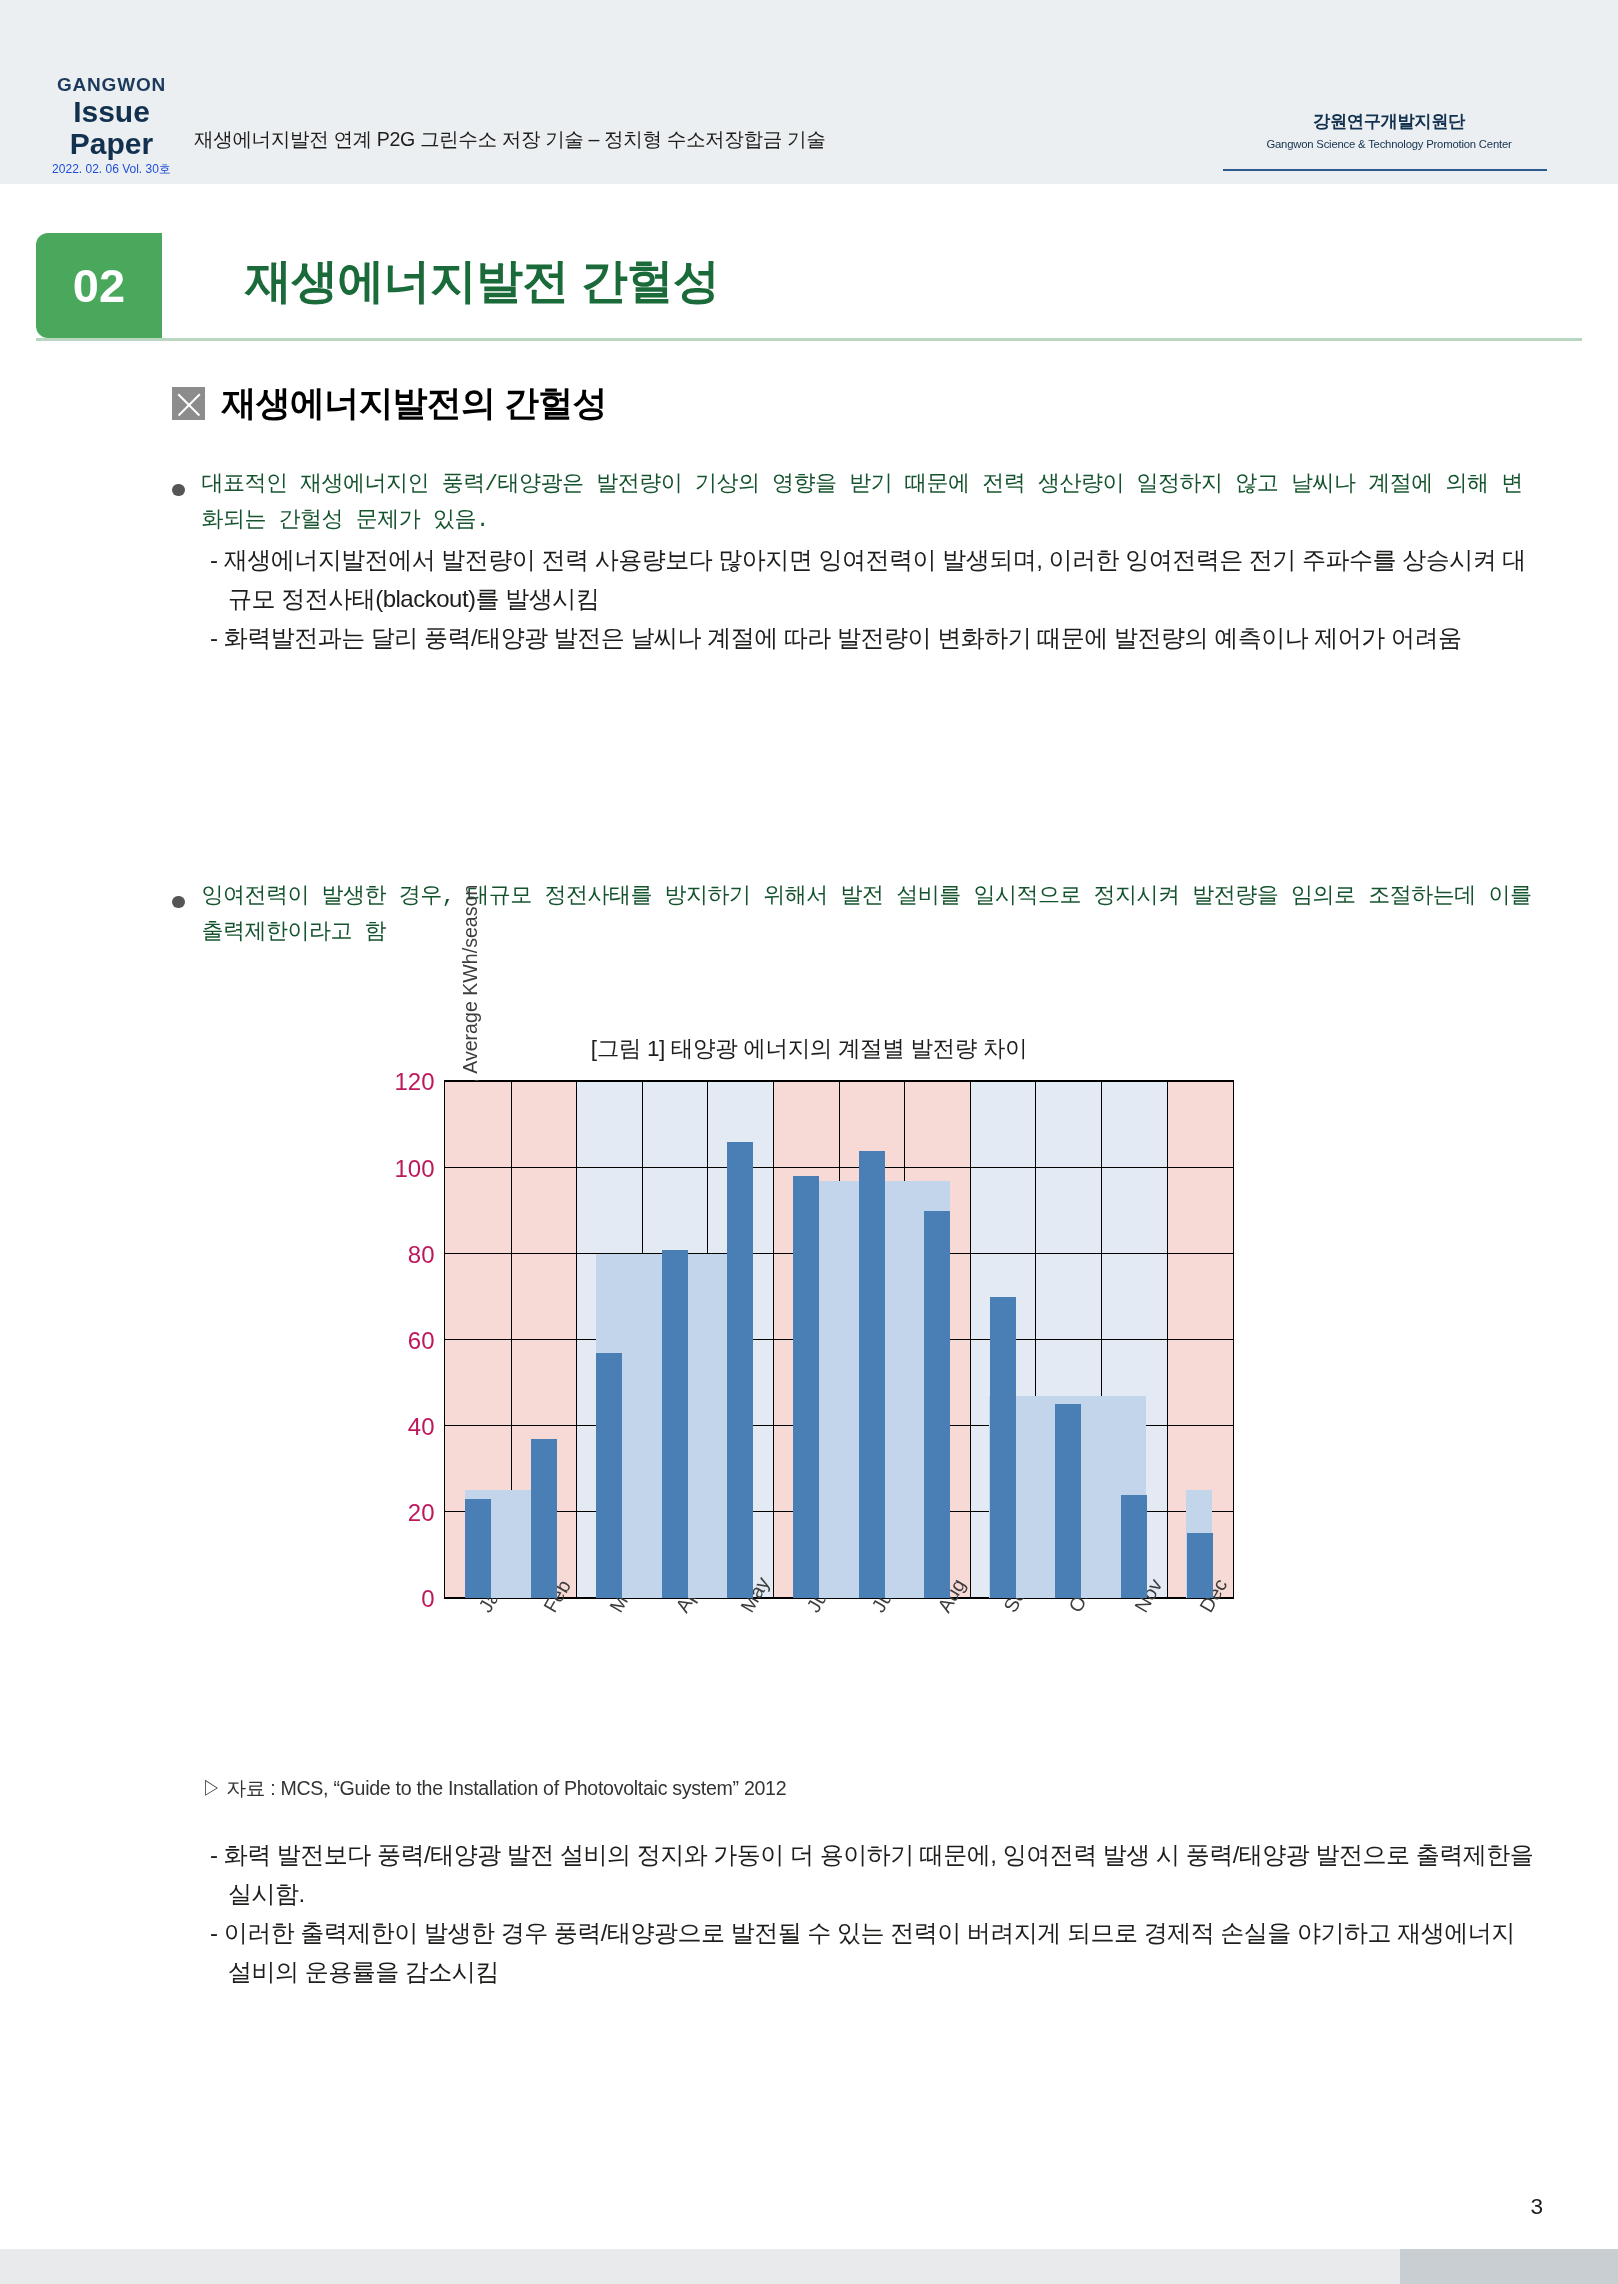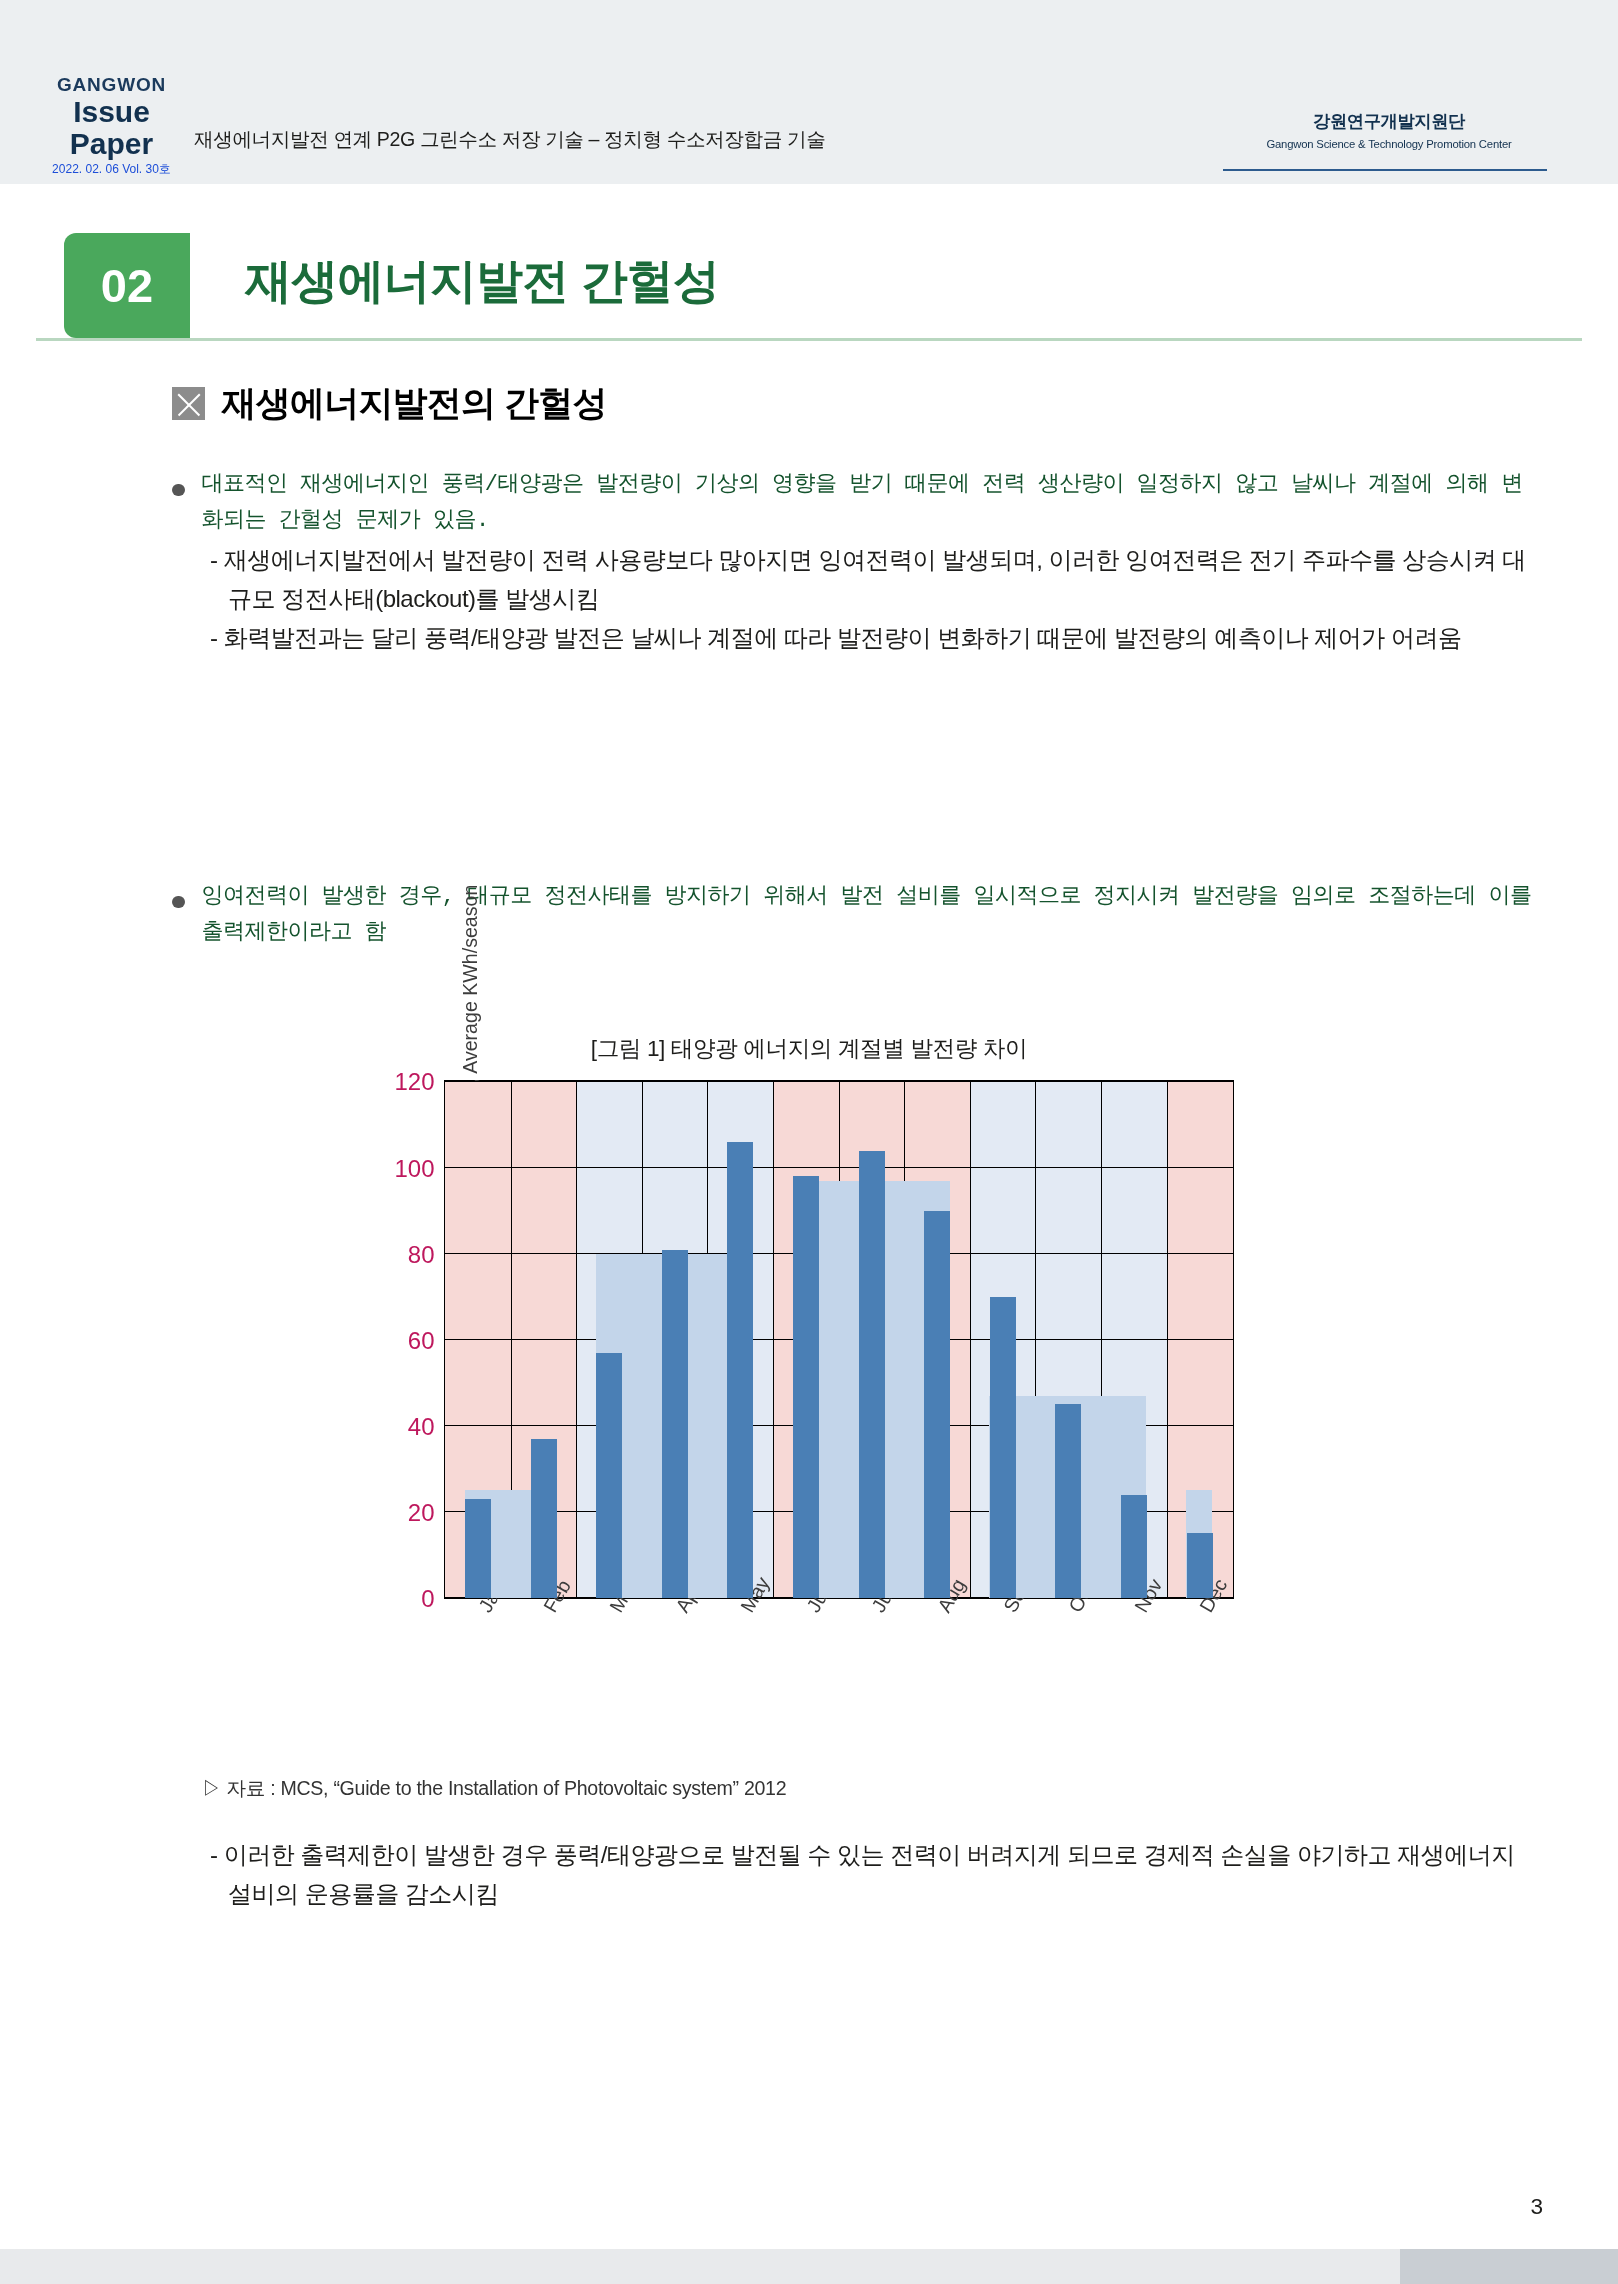--- a/index.html
+++ b/index.html
@@ -102,21 +102,20 @@
     width: 126px;
     height: 105px;
     background: #4aa85c;
     border-radius: 12px 0 0 12px;
     color: #ffffff;
     font-size: 47px;
     font-weight: bold;
     display: flex;
     align-items: center;
     justify-content: center;
-    margin-left: 28px;
   }
   .section-title {
     position: absolute;
     left: 209px;
     top: 16.6px;
     font-size: 47px;
     font-weight: bold;
     color: #1b6b3a;
     letter-spacing: -0.8px;
   }
@@ -491,20 +490,23 @@
       <div class="x-label" style="left: 620px;">Oct</div>
       <div class="x-label" style="left: 686px;">Nov</div>
       <div class="x-label" style="left: 751px;">Dec</div>
     </div>
 </div>
 
 <div class="figure-source">▷ 자료 : MCS, “Guide to the Installation of Photovoltaic system” 2012</div>
 
 <div class="body-block" style="top:1836px;">
   <div class="sub-para">
+    <span class="hang">- 화력 발전보다 풍력/태양광 발전 설비의 정지와 가동이 더 용이하기 때문에, 잉여전력 발생 시 풍력/태양광 발전으로 출력제한을 실시함.</span>
+  </div>
+  <div class="sub-para">
     <span class="hang">- 이러한 출력제한이 발생한 경우 풍력/태양광으로 발전될 수 있는 전력이 버려지게 되므로 경제적 손실을 야기하고 재생에너지 설비의 운용률을 감소시킴</span>
   </div>
 </div>
 
 <div class="page-number">3</div>
 <div class="footer-bar"></div>
 <div class="footer-bar-accent"></div>
 
 
 </body></html>

